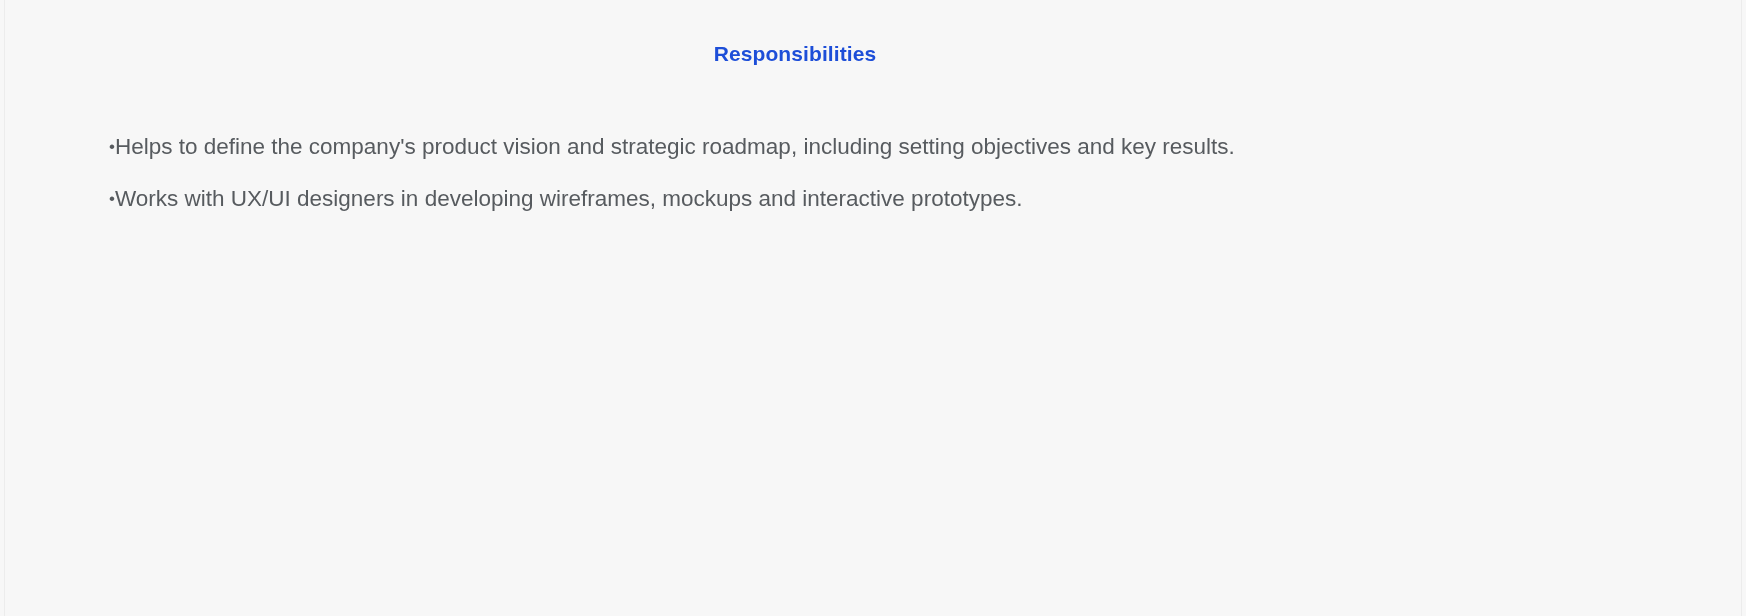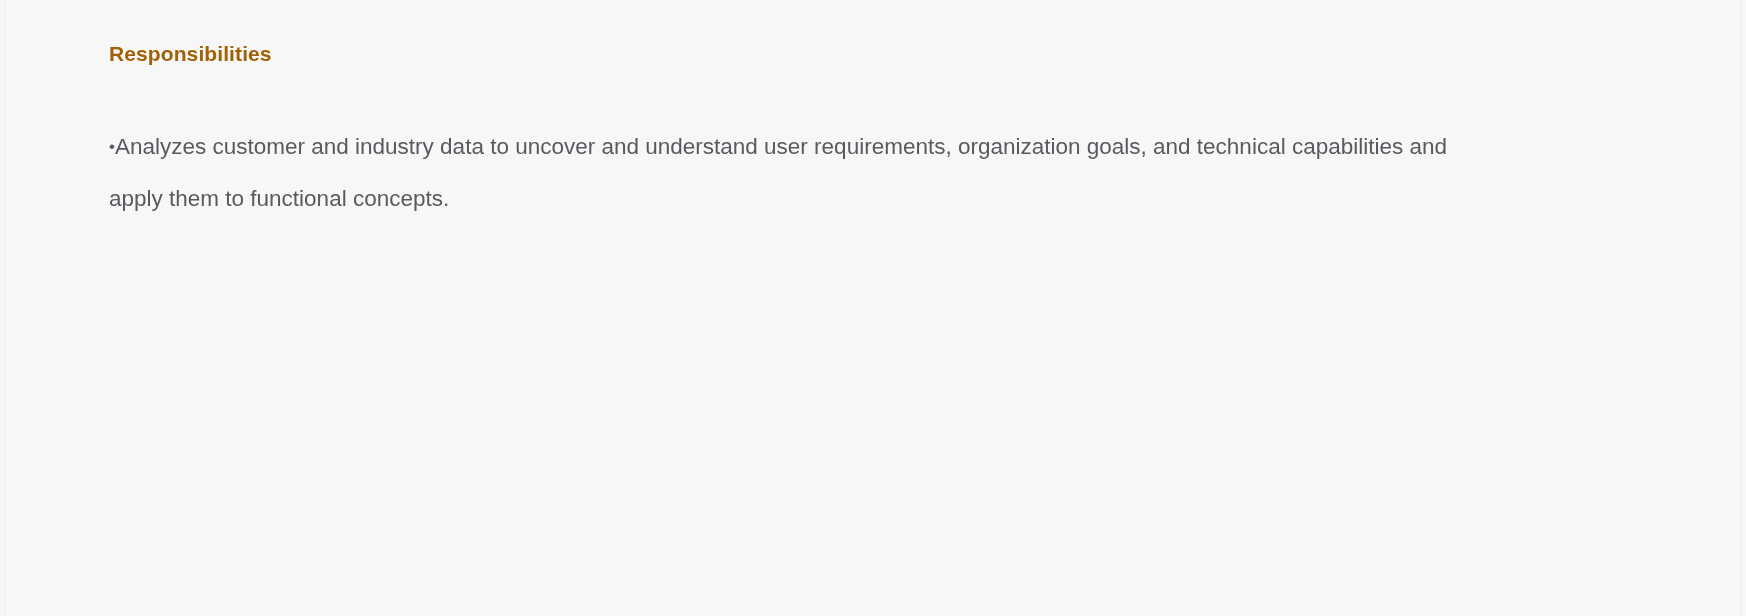--- a/index.html
+++ b/index.html
@@ -40,23 +40,24 @@
     top: 0;
     width: 1372px;
   }
 
   .section-heading {
     margin: 0;
     padding: 0;
     font-size: 21px;
     font-weight: 700;
     letter-spacing: 0.1px;
-    color: #a16207;
+    color: #1d4ed8;
     line-height: 28px;
     padding-top: 40px;
+    text-align: center;
   }
 
   .spacer-block {
     height: 53px;
   }
 
   .bullet-list {
     list-style: none;
     margin: 0;
     padding: 0;
@@ -88,18 +89,21 @@
   <div class="edge-rule right"></div>
 
   <div class="doc-body">
 
     <h2 class="section-heading">Responsibilities</h2>
 
     <div class="spacer-block"></div>
 
     <ul class="bullet-list">
       <li class="bullet-item">
-        <span class="bullet-glyph">•</span><span>Analyzes customer and industry data to uncover and understand user requirements, organization goals, and technical capabilities and apply them to functional concepts.</span>
+        <span class="bullet-glyph">•</span><span>Helps to define the company's product vision and strategic roadmap, including setting objectives and key results.</span>
+      </li>
+      <li class="bullet-item">
+        <span class="bullet-glyph">•</span><span>Works with UX/UI designers in developing wireframes, mockups and interactive prototypes.</span>
       </li>
     </ul>
 
   </div>
 </div>
 
 </body></html>

